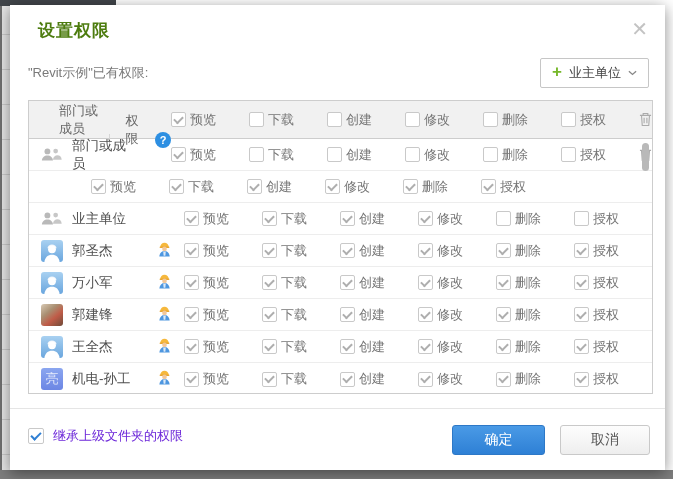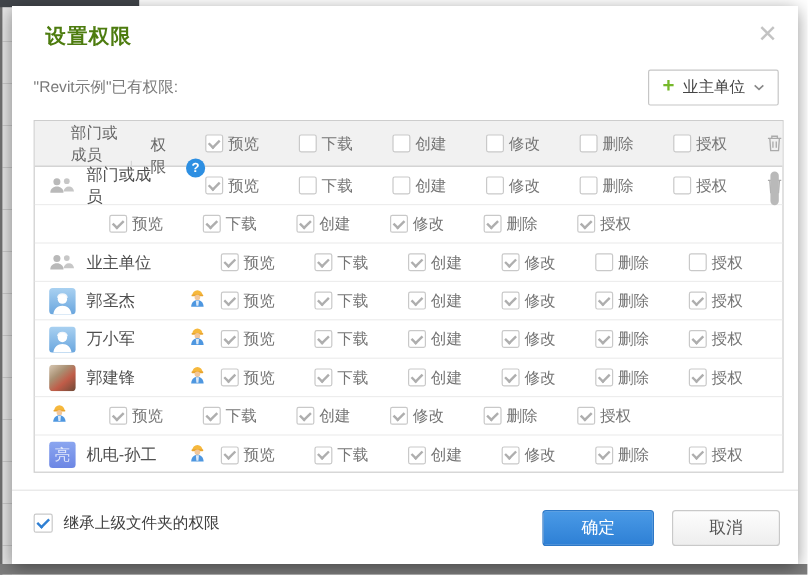--- a/index.html
+++ b/index.html
@@ -76,21 +76,21 @@
     transform:rotate(-45deg);
   }
   .cb.blue.checked::after{border-left-color:var(--check_blue,#2f7fd3);border-bottom-color:var(--check_blue,#2f7fd3);}
 
   .scroll-thumb{position:absolute;right:3px;top:4px;width:7px;height:28px;background:#b9b9b9;border-radius:4px;cursor:pointer;}
 
   .trash-btn{cursor:pointer;display:flex;align-items:center;}
 
   
   .footer-divider{position:absolute;left:0;right:0;top:403px;border-top:1px solid #e5e5e5;}
-  .inherit{position:absolute;left:18px;top:422px;display:flex;align-items:center;gap:9px;font-size:13px;color:#404040;}
+  .inherit{position:absolute;left:18px;top:422px;display:flex;align-items:center;gap:9px;font-size:13px;color:#6d28d9;}
   .inherit .cb{width:14px;height:14px;}
   .inherit .cb.checked::after{left:2px;top:3px;width:8px;height:4px;}
   .btn{
     position:absolute;top:420px;height:30px;border-radius:3px;font-size:14px;cursor:pointer;
     display:flex;align-items:center;justify-content:center;box-sizing:border-box;
   }
   .btn-ok{
     right:120px;width:93px;color:#fff;
     background:linear-gradient(#4a9ae6,#2e80d5);border:1px solid #2d78c7;
   }
@@ -420,20 +420,30 @@
               <span>删除</span>
             </span>
             <span class="pair">
               <span class="cb checked"></span>
               <span>授权</span>
             </span>
           </div>
           <div class="r-trash"></div>
         </div>
         <div class="row">
+          <div class="r-name">
+            <span class="avatar user">
+              <svg width="22" height="22" viewBox="0 0 22 22">
+                <path d="M6.4 8.2a4.7 4.7 0 0 1 9.2 0z" fill="#f2f6fb"></path>
+                <circle cx="11" cy="9.3" r="3.9" fill="#fff"></circle>
+                <path d="M3.4 22c.5-4.8 3.6-7.3 7.6-7.3s7.1 2.5 7.6 7.3z" fill="#fff"></path>
+              </svg>
+            </span>
+            <span>王全杰</span>
+          </div>
           <div class="r-mid">
             <span><svg width="13" height="16" viewBox="0 0 14 17">
                 <path d="M2.4 6.4a4.6 4.6 0 0 1 9.2 0z" fill="#f6b83c"></path>
                 <rect x="1.7" y="5.7" width="10.6" height="1.7" rx=".85" fill="#e9a52f"></rect>
                 <circle cx="7" cy="8.4" r="2.5" fill="#f2c79a"></circle>
                 <path d="M1.4 16.6c.3-4 2.7-6 5.6-6s5.3 2 5.6 6z" fill="#4e97e0"></path>
                 <path d="M5.6 11.1h2.8l-.5 4.8H6.1z" fill="#dce9f7"></path>
               </svg></span>
           </div>
           <div class="perm-list">

